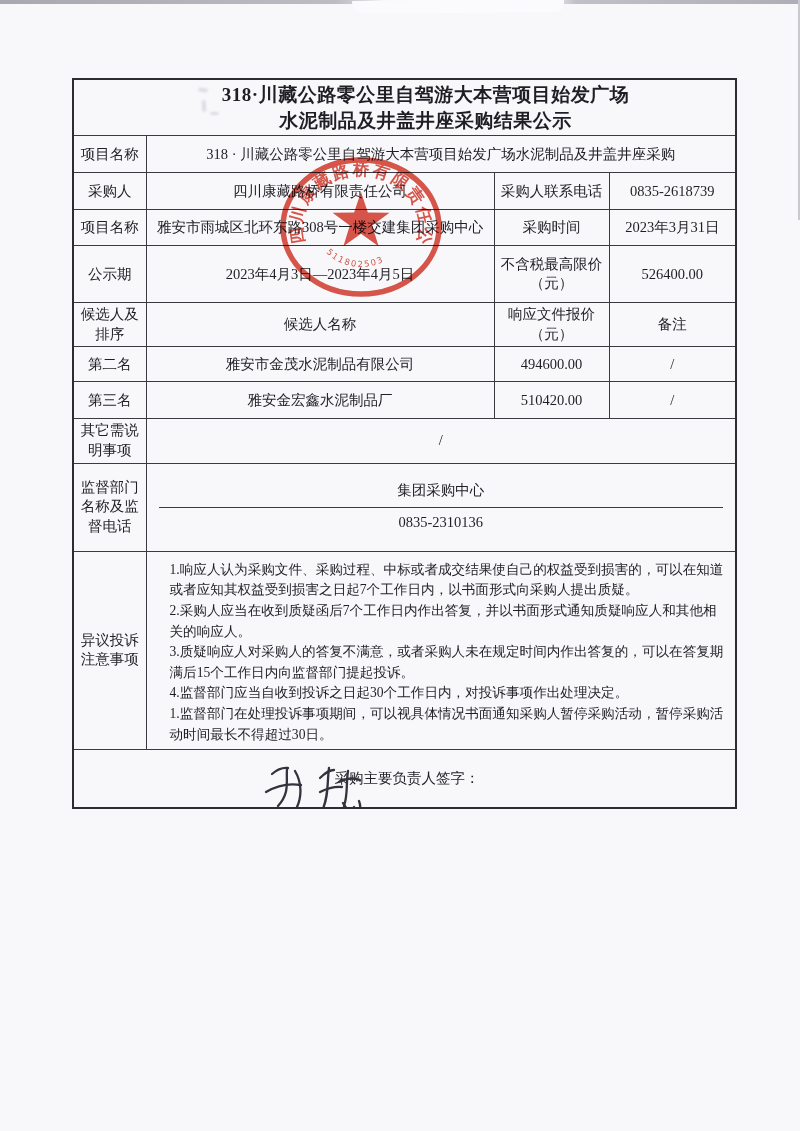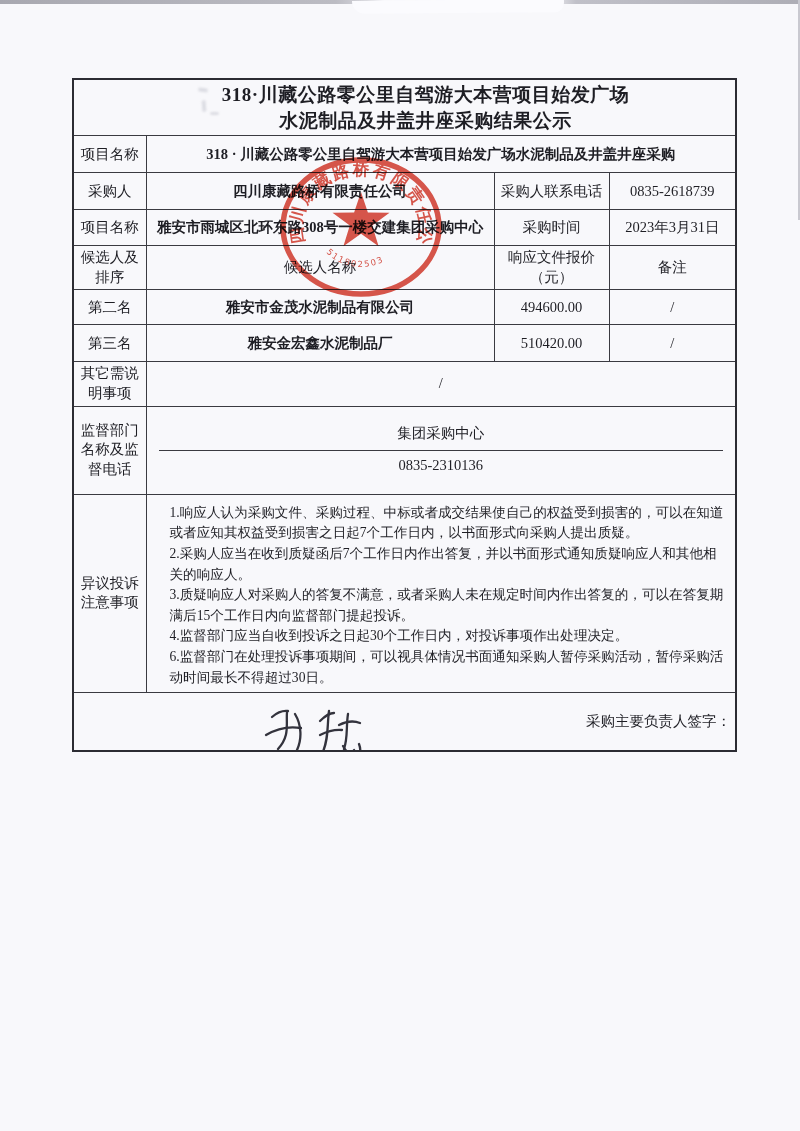--- a/index.html
+++ b/index.html
@@ -19,28 +19,28 @@
   .smudge.a{left:198px;top:88px;width:10px;height:4px;transform:rotate(8deg);}
   .smudge.b{left:202px;top:100px;width:4px;height:12px;transform:rotate(-4deg);}
   .smudge.c{left:210px;top:112px;width:9px;height:3px;}
 
   .doc{position:absolute;left:72px;top:78px;width:663px;}
   table{border-collapse:collapse;table-layout:fixed;width:663px;
     font-size:14.5px;line-height:1.35;}
   td{border:1.4px solid #3a3a41;text-align:center;vertical-align:middle;
      padding:2px 4px;overflow:hidden;}
   table{border:2.2px solid #2c2c33;}
-  .b{font-weight:bold;}
+  .b{font-weight:normal;}
   .title-cell{font-size:19px;font-weight:bold;line-height:1.35;letter-spacing:.5px;padding-left:46px;}
   .sub-split{padding:12px;}
   .sub-split .sub{height:31px;display:flex;align-items:center;justify-content:center;}
   .sub-split .sub.first{border-bottom:1.2px solid #3a3a41;}
   .complaint-cell{text-align:left;vertical-align:top;padding:8px 9px 4px 23px;
     font-size:13.6px;line-height:1.52;}
-  .sig-cell{text-align:right;position:relative;padding-left:9px;}
+  .sig-cell{text-align:center;position:relative;padding-left:9px;}
   .sig-svg{position:absolute;left:168px;top:2px;overflow:visible;}
 
   
   .seal{position:absolute;left:261px;top:142px;width:200px;height:170px;
     mix-blend-mode:multiply;opacity:.85;pointer-events:none;}
 </style>
 </head>
 <body>
 
 <div class="scan-top"></div>
@@ -79,20 +79,26 @@
     <td>0835-2618739</td>
   </tr>
 
   <tr style="height:36px">
     <td>项目名称</td>
     <td class="b">雅安市雨城区北环东路308号一楼交建集团采购中心</td>
     <td>采购时间</td>
     <td>2023年3月31日</td>
   </tr>
 
+  <tr style="height:57px">
+    <td>公示期</td>
+    <td>2023年4月3日—2023年4月5日</td>
+    <td>不含税最高限价（元）</td>
+    <td>526400.00</td>
+  </tr>
 
   <tr style="height:38px">
     <td>候选人及排序</td>
     <td>候选人名称</td>
     <td>响应文件报价（元）</td>
     <td>备注</td>
   </tr>
 
   <tr style="height:35px">
     <td>第二名</td>
@@ -120,21 +126,21 @@
     </td>
   </tr>
 
   <tr style="height:197px">
     <td>异议投诉注意事项</td>
     <td colspan="3" class="complaint-cell">
       <div>1.响应人认为采购文件、采购过程、中标或者成交结果使自己的权益受到损害的，可以在知道或者应知其权益受到损害之日起7个工作日内，以书面形式向采购人提出质疑。</div>
       <div>2.采购人应当在收到质疑函后7个工作日内作出答复，并以书面形式通知质疑响应人和其他相关的响应人。</div>
       <div>3.质疑响应人对采购人的答复不满意，或者采购人未在规定时间内作出答复的，可以在答复期满后15个工作日内向监督部门提起投诉。</div>
       <div>4.监督部门应当自收到投诉之日起30个工作日内，对投诉事项作出处理决定。</div>
-      <div>6.监督部门在处理投诉事项期间，可以视具体情况书面通知采购人暂停采购活动，暂停采购活动时间最长不得超过30日。</div>
+      <div>1.监督部门在处理投诉事项期间，可以视具体情况书面通知采购人暂停采购活动，暂停采购活动时间最长不得超过30日。</div>
     </td>
   </tr>
 
   <tr style="height:58px">
     <td colspan="4" class="sig-cell">
       <span>采购主要负责人签字：</span>
       <svg class="sig-svg" width="150" height="75" viewBox="0 0 150 75">
         <g fill="none" stroke="#33333d" stroke-width="2.3" stroke-linecap="round">
           <path d="M30,22 q8,-7 16,-6"></path>
           <path d="M45,17 c-1,13 3,24 -9,37"></path>

